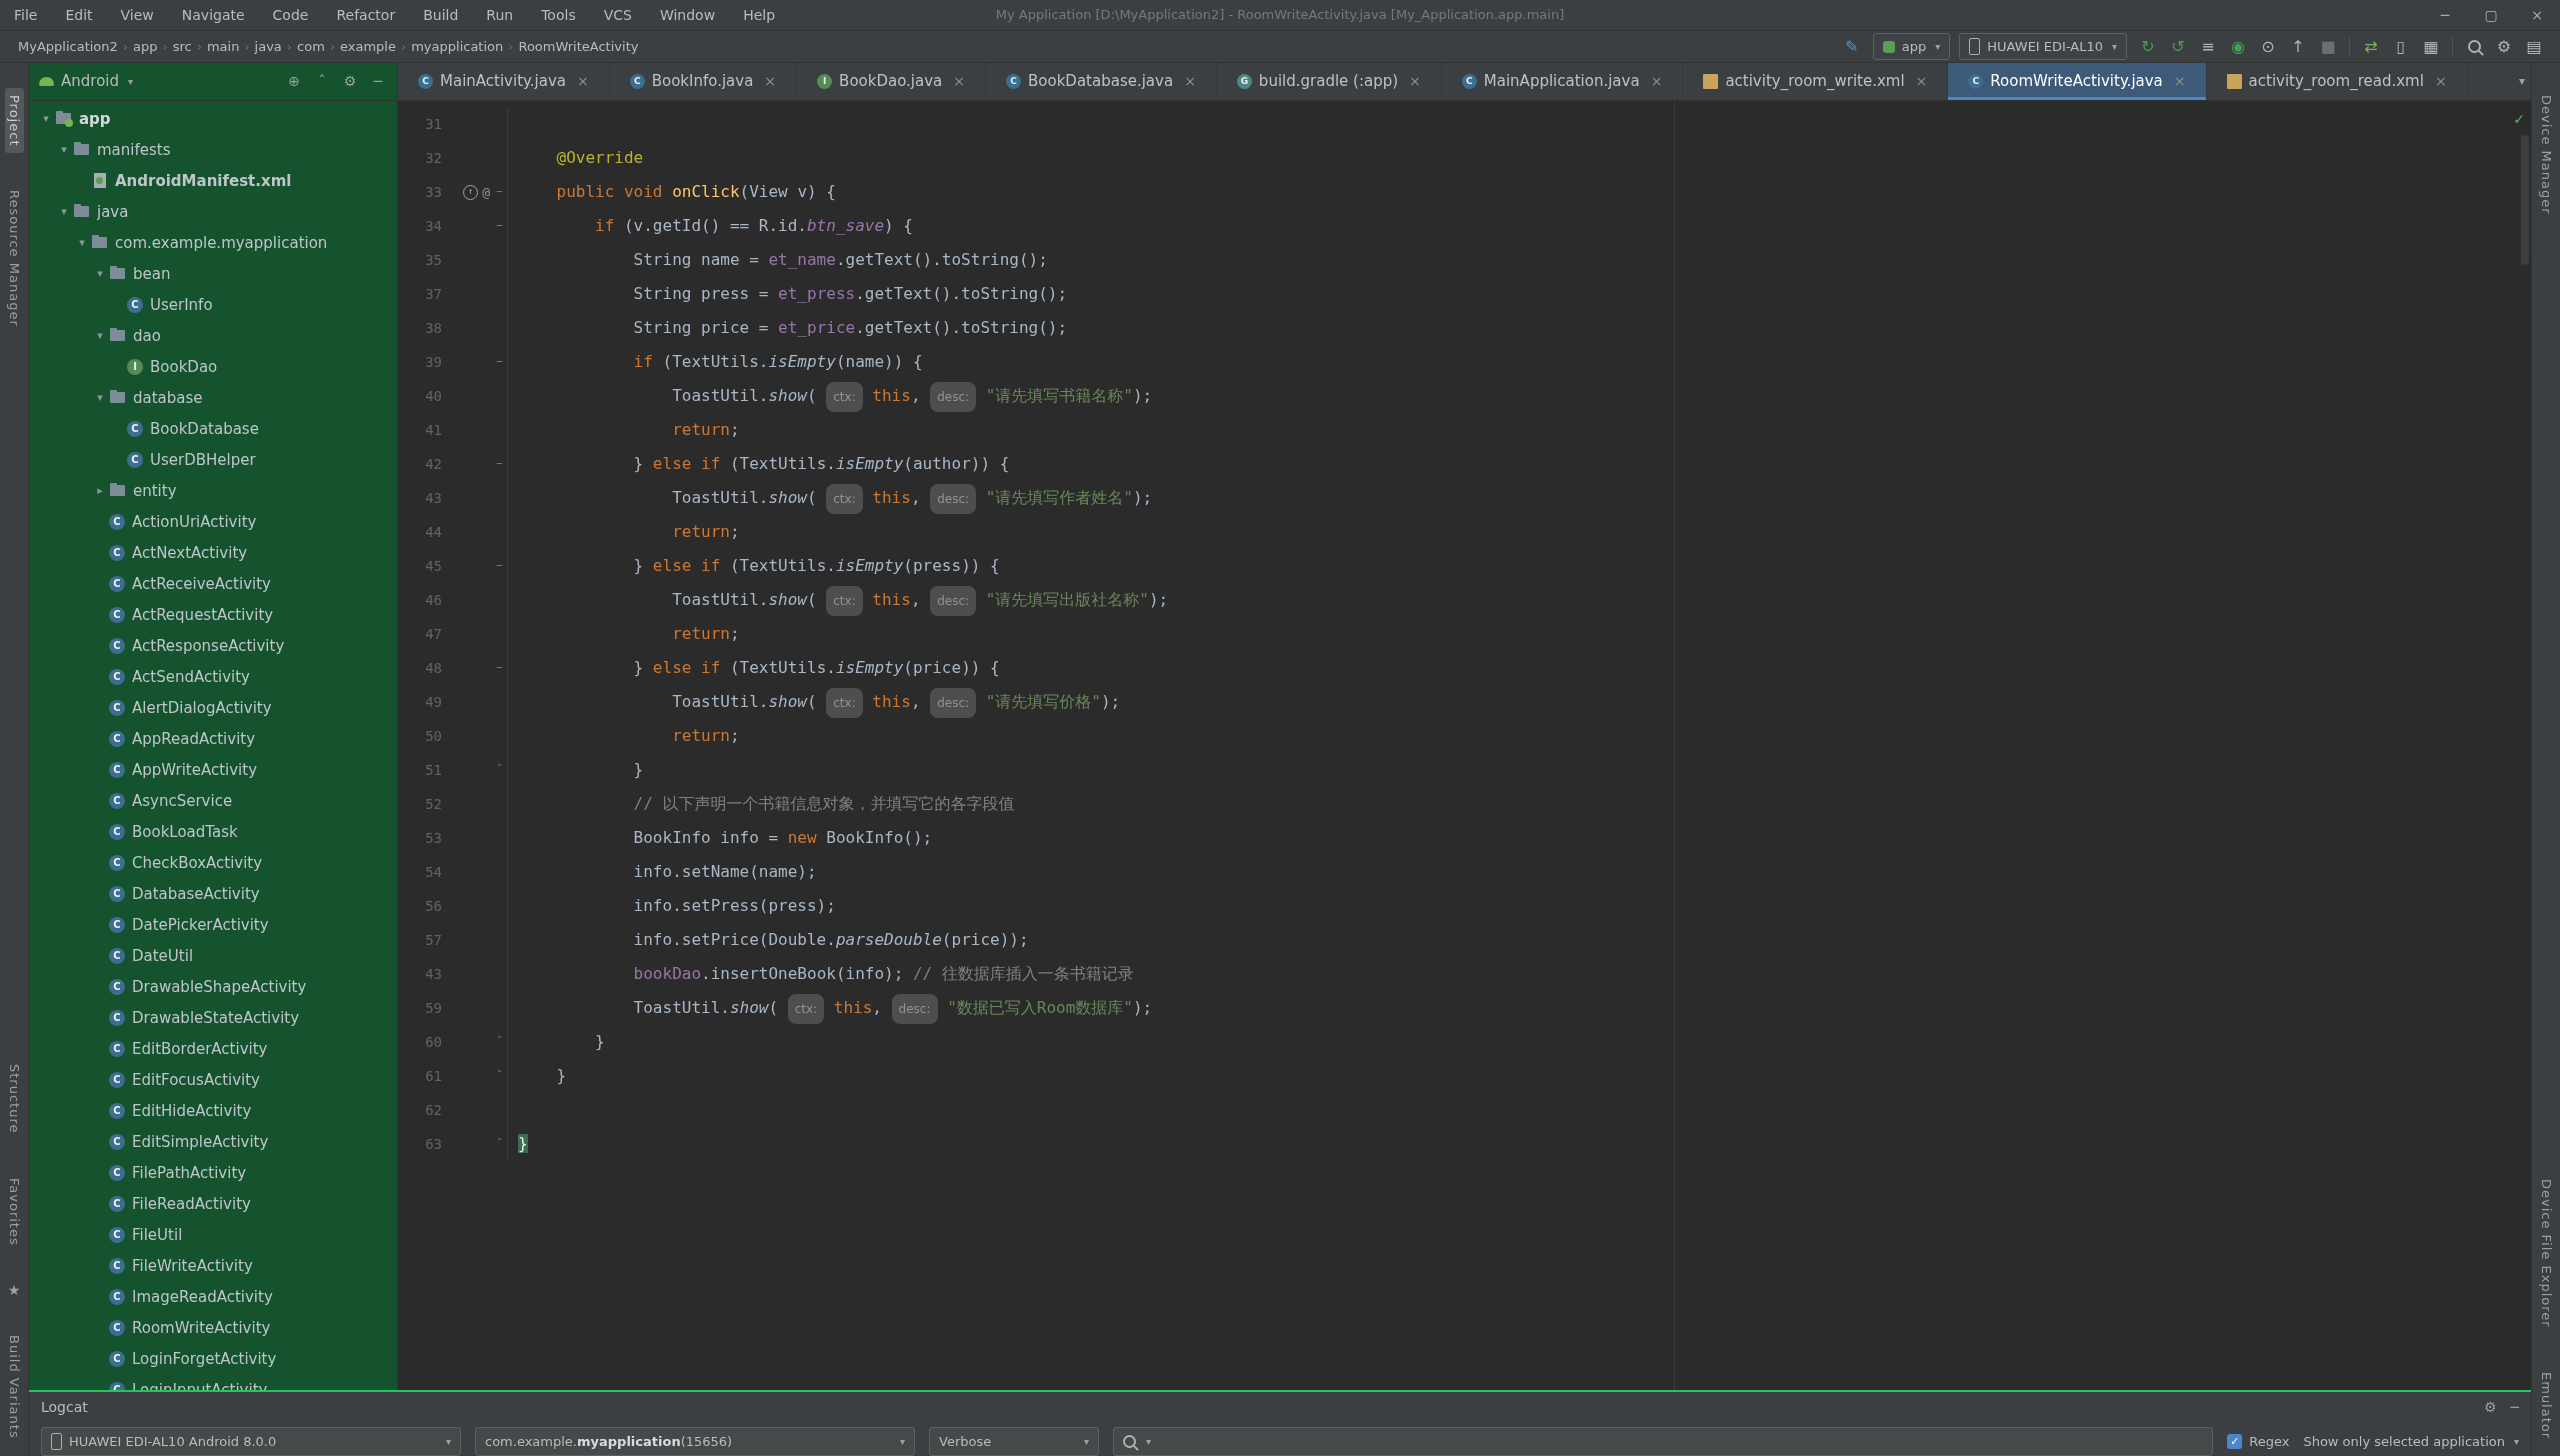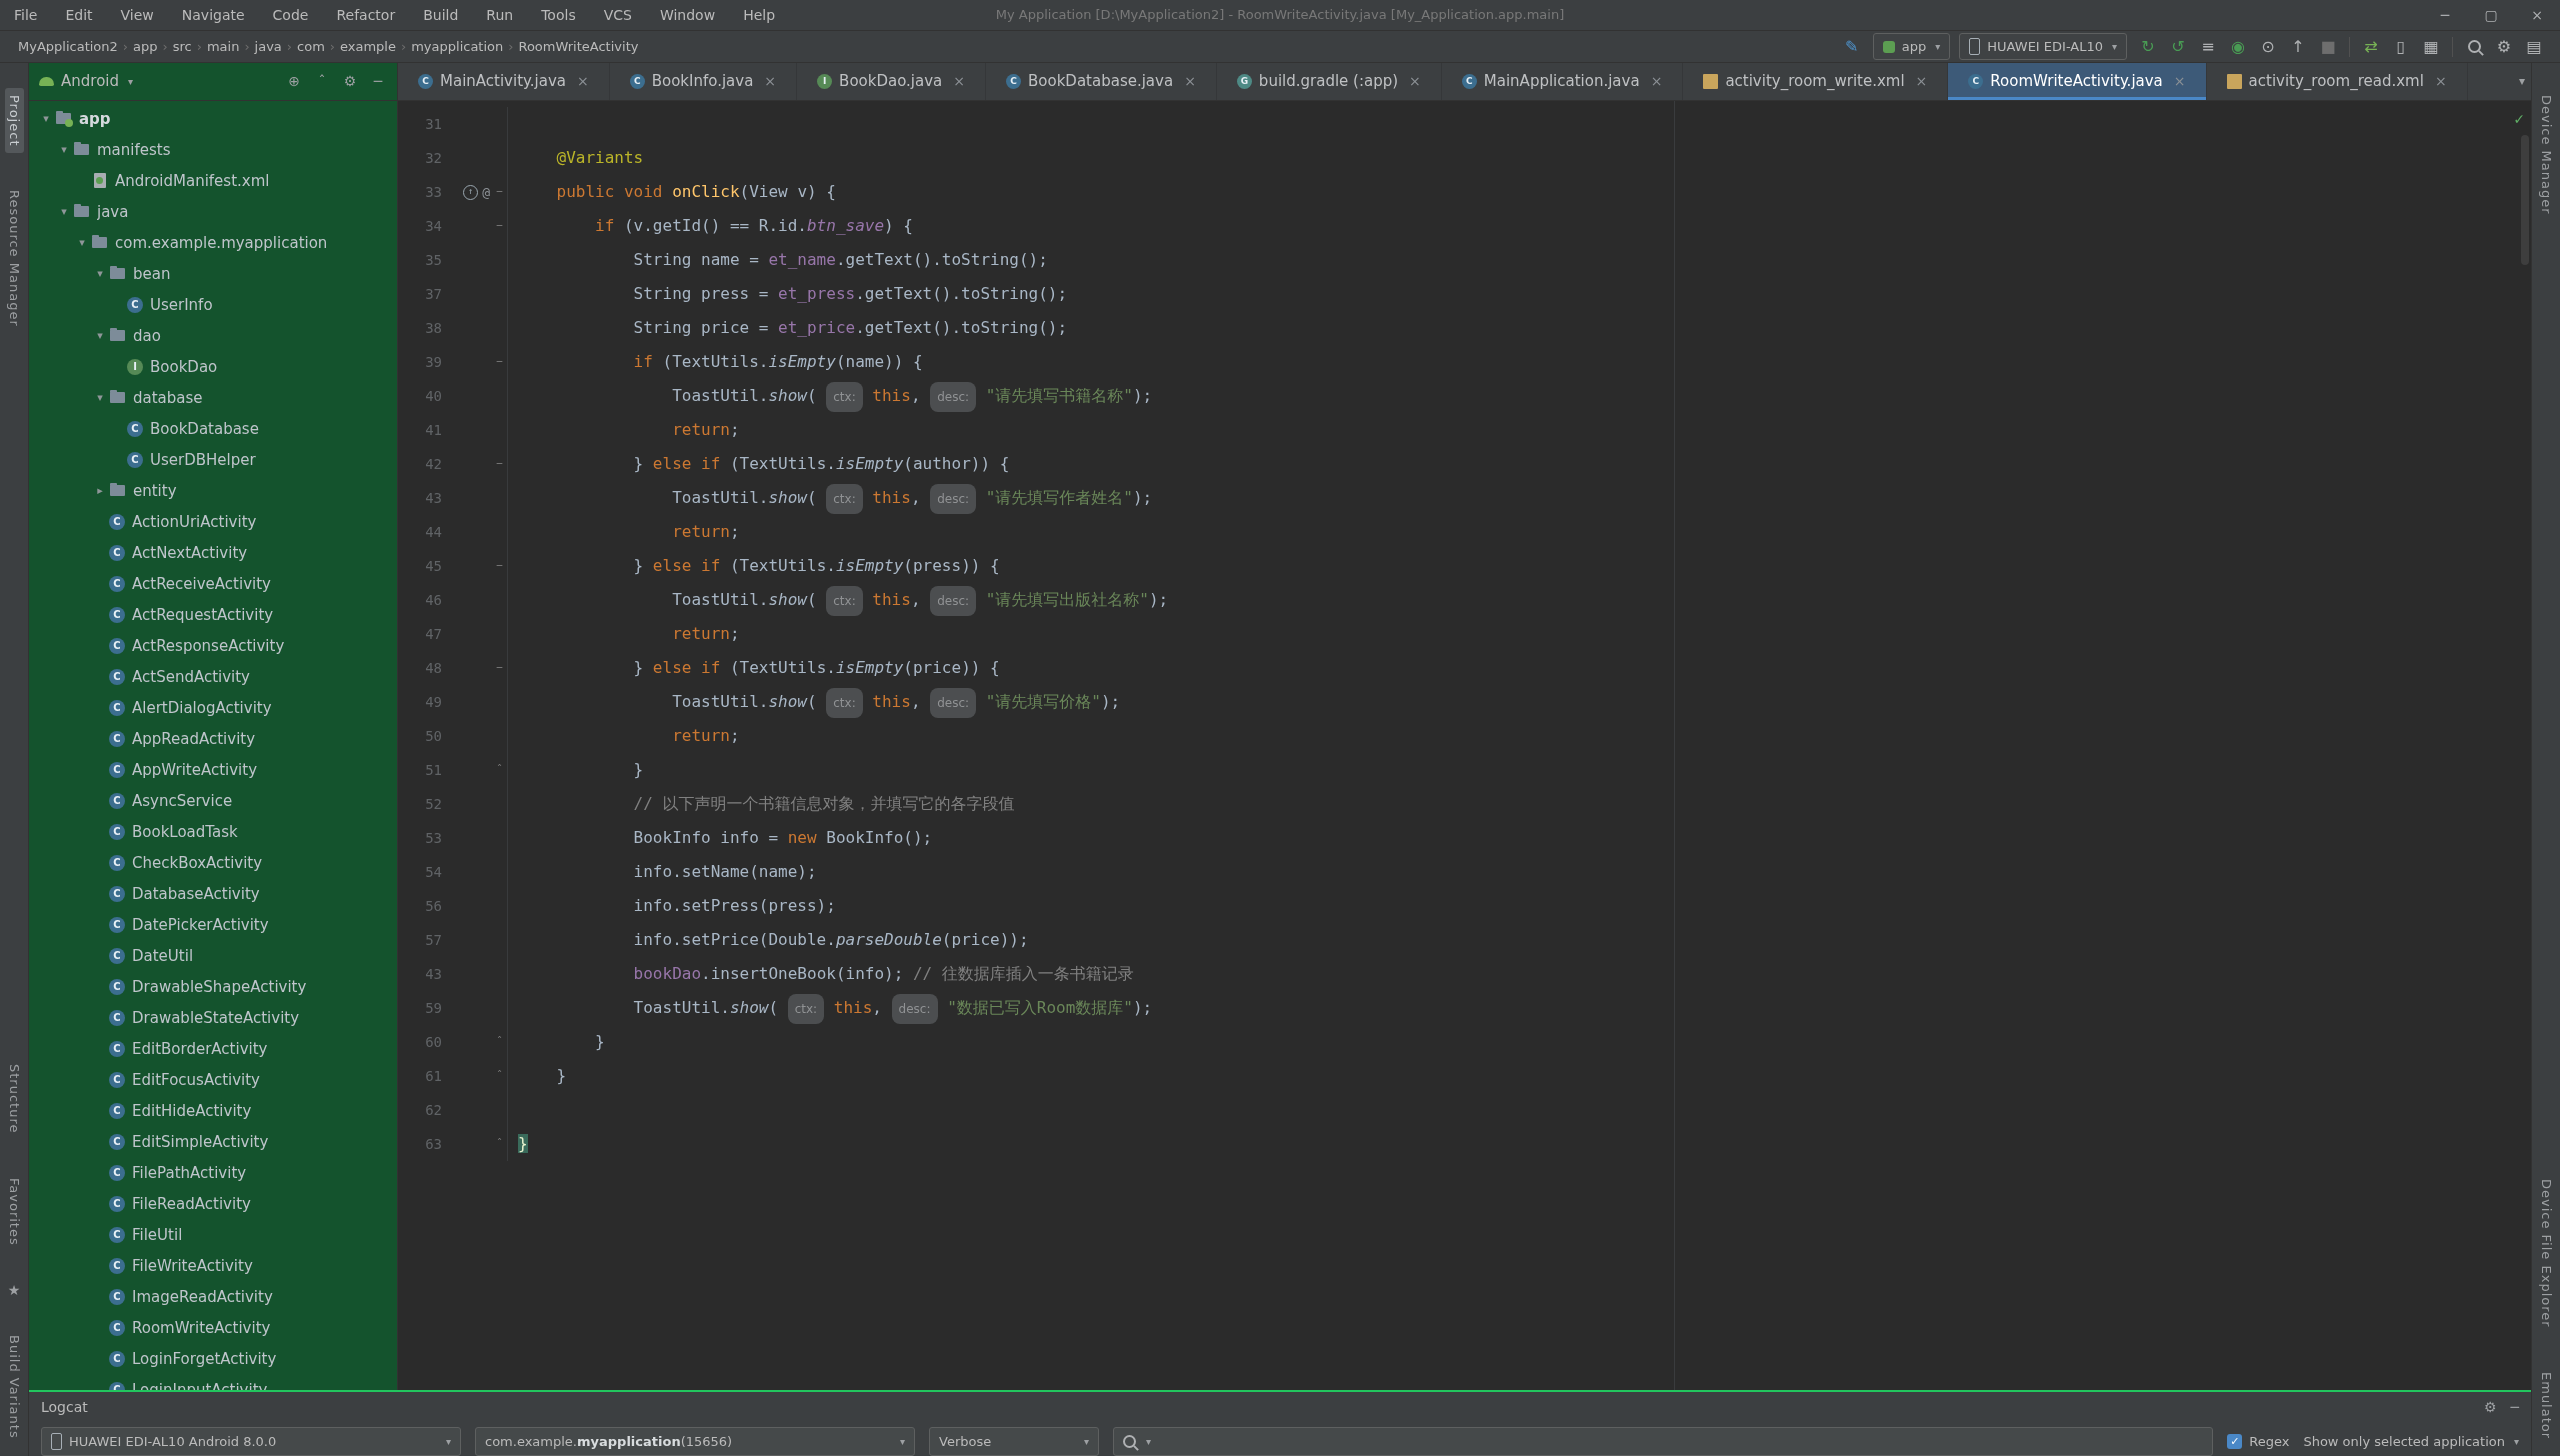--- a/index.html
+++ b/index.html
@@ -222,21 +222,21 @@
             <span class="ti ti-module">
               <i></i>
             </span>
             <span class="tlabel b">app</span>
           </div>
           <div class="trow" style="padding-left: 26px;">
             <span class="chev">▾</span>
             <span class="ti ti-folder"></span>
             <span class="tlabel">manifests</span>
           </div>
-          <div class="trow" style="padding-left: 44px;">
+          <div class="trow" style="padding-left: 44px; font-weight: bold;">
             <span class="chev"></span>
             <span class="ti ti-android-file"></span>
             <span class="tlabel">AndroidManifest.xml</span>
           </div>
           <div class="trow" style="padding-left: 26px;">
             <span class="chev">▾</span>
             <span class="ti ti-folder"></span>
             <span class="tlabel">java</span>
           </div>
           <div class="trow" style="padding-left: 44px;">
@@ -487,21 +487,21 @@
             <div class="eline">
               <span class="ln">31</span>
               <span class="gi"></span>
               <span class="fold"></span>
               <span class="ctext"></span>
             </div>
             <div class="eline">
               <span class="ln">32</span>
               <span class="gi"></span>
               <span class="fold"></span>
-              <span class="ctext"><span class="tk-d">    </span><span class="tk-a">@Variants</span></span>
+              <span class="ctext"><span class="tk-d">    </span><span class="tk-a">@Override</span></span>
             </div>
             <div class="eline">
               <span class="ln">33</span>
               <span class="gi">
                 <span class="ovr">↑</span>
                 <span class="gat">@</span>
               </span>
               <span class="fold">−</span>
               <span class="ctext"><span class="tk-d">    </span><span class="tk-k">public</span><span class="tk-d"> </span><span class="tk-k">void</span><span class="tk-d"> </span><span class="tk-m">onClick</span><span class="tk-d">(View v) {</span></span>
             </div>

